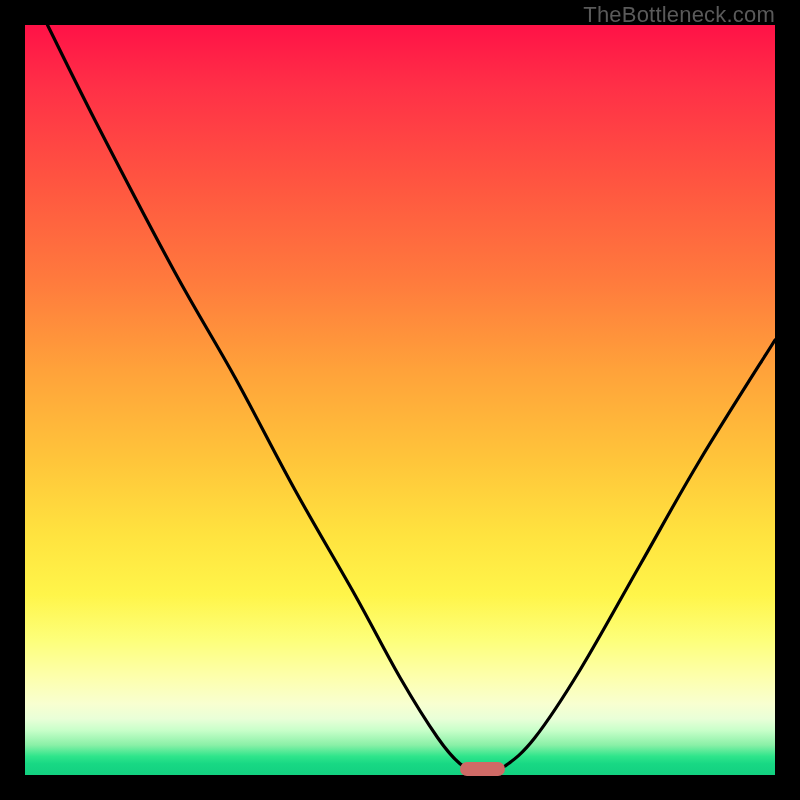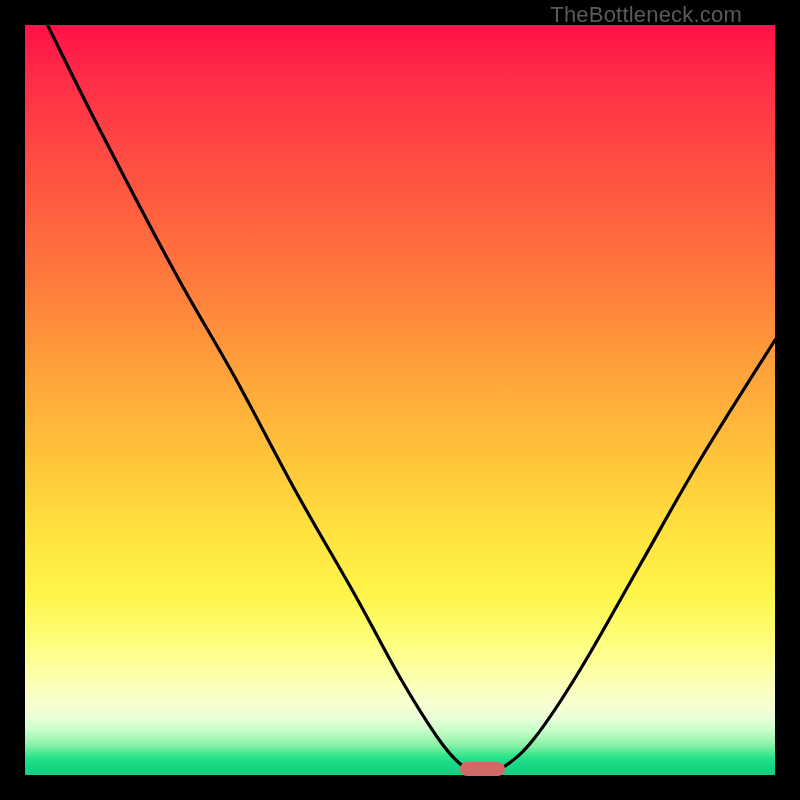--- a/index.html
+++ b/index.html
@@ -9,20 +9,21 @@
     height: 800px;
     background: #000;
     overflow: hidden;
     font-family: Arial, Helvetica, sans-serif;
   }
   .frame {
     position: relative;
     width: 752px;
     height: 800px;
     background: #000;
+    padding-left: 33px;
   }
   .watermark {
     position: absolute;
     top: 2px;
     right: 10px;
     color: #5a5a5a;
     font-size: 22px;
     font-weight: 500;
     letter-spacing: 0.2px;
     z-index: 10;

